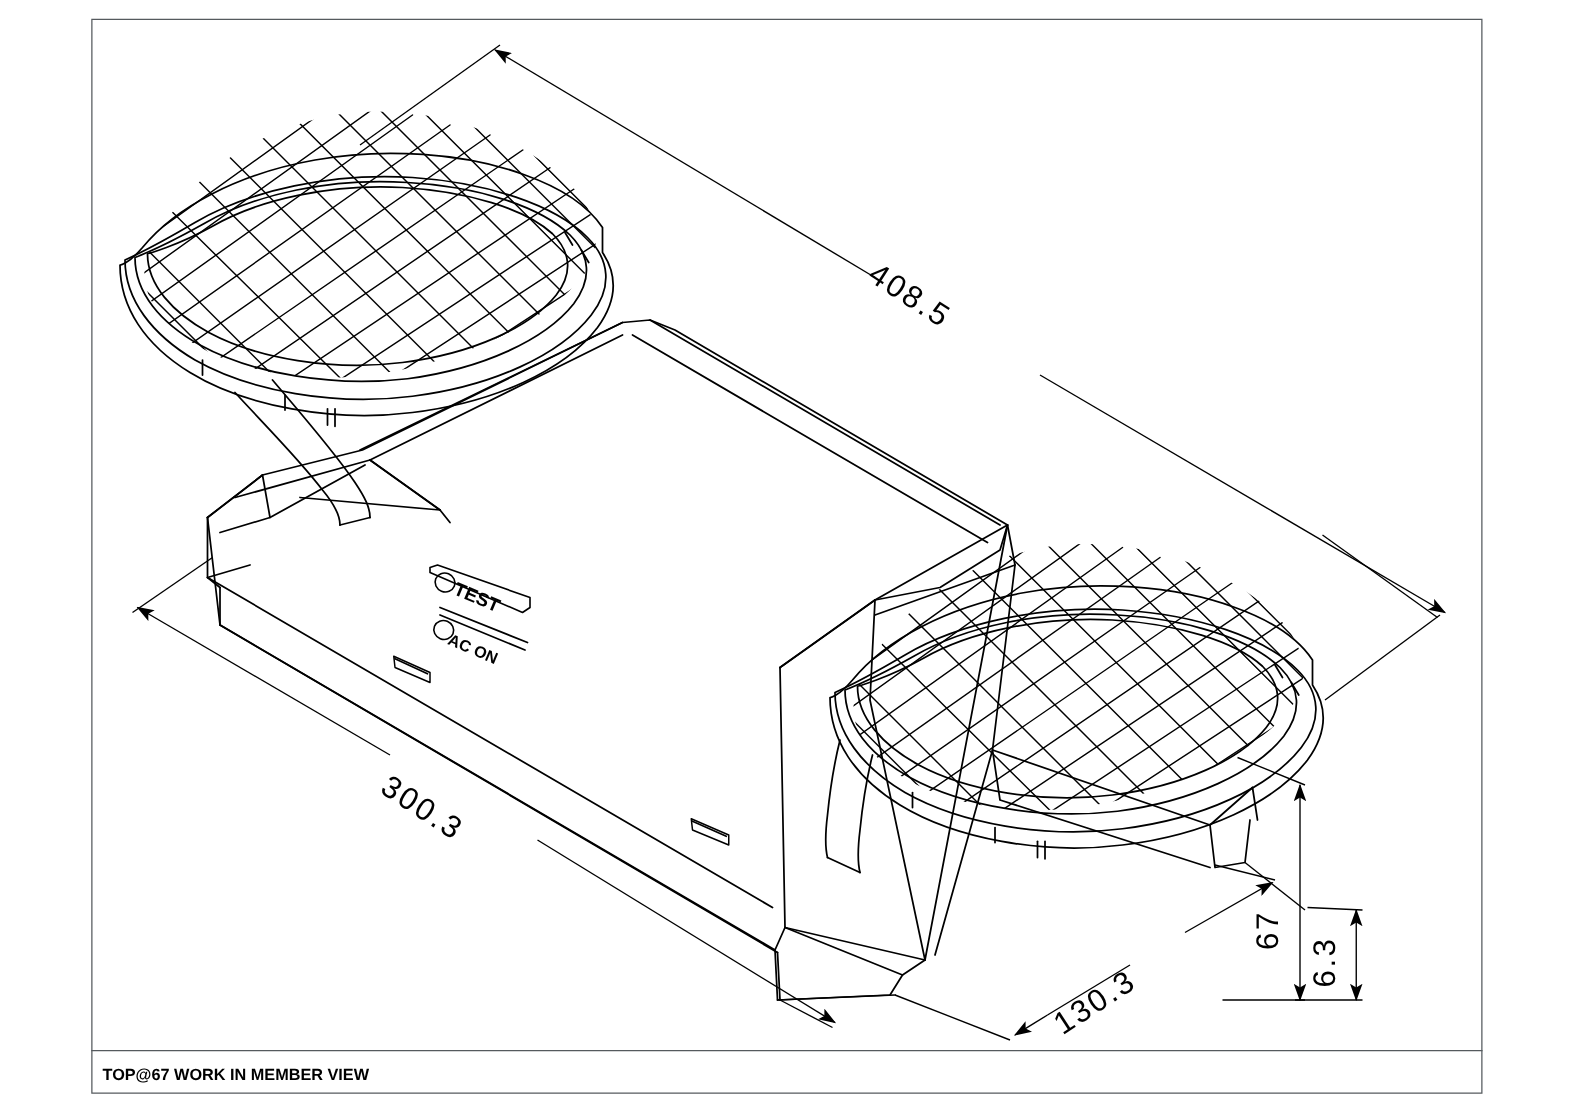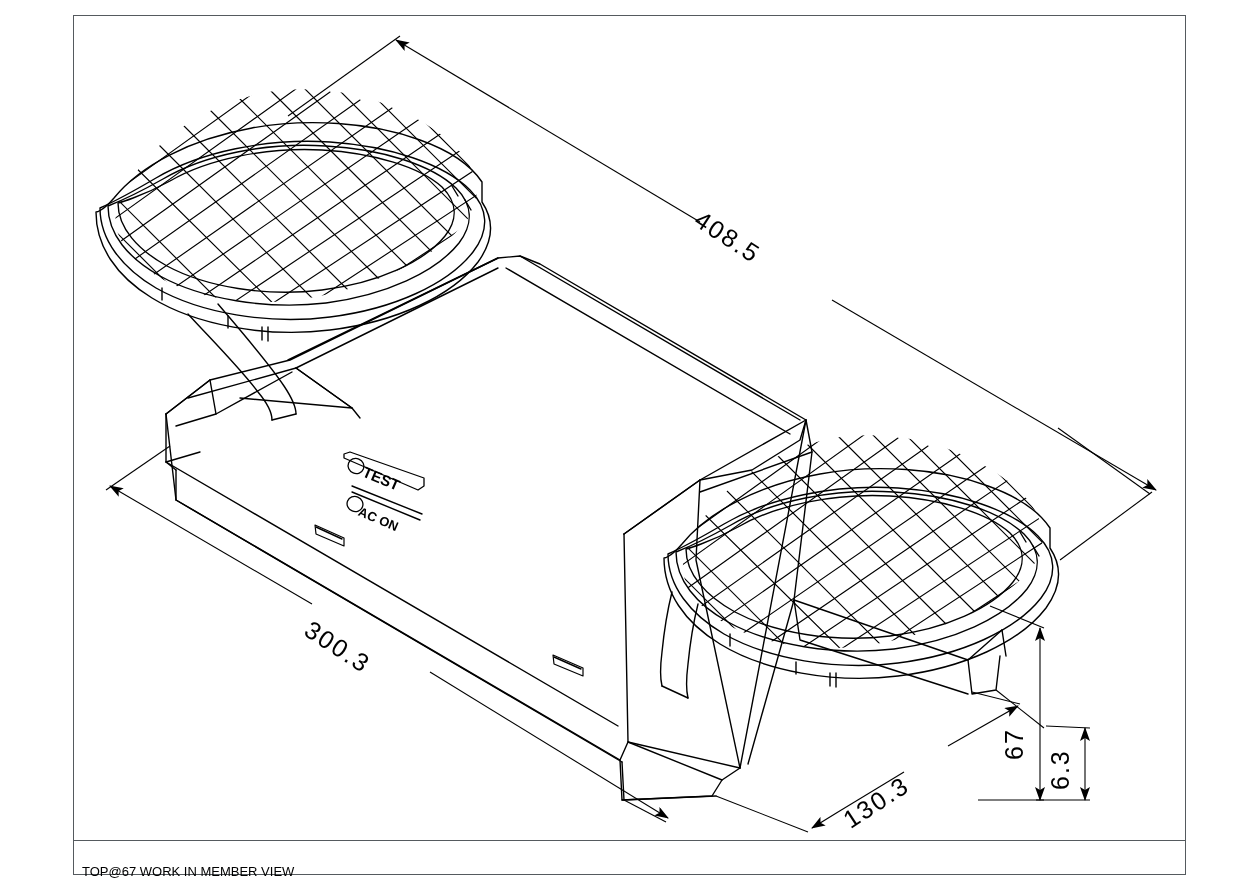--- a/index.html
+++ b/index.html
@@ -35,25 +35,24 @@
     width: 1113px;
     height: 0;
     border-top: 1px solid #555a5e;
   }
   #view-title {
     position: absolute;
     left: 82px;
     top: 852px;
     font-family: "Liberation Sans", sans-serif;
     font-size: 13px;
-    font-weight: normal;
+    font-weight: bold;
     letter-spacing: 0px;
     color: #000000;
     white-space: nowrap;
-    margin-top: 12px;
   }
   #cad-canvas {
     position: absolute;
     left: 0;
     top: 0;
     width: 1259px;
     height: 894px;
   }
   .dim-text {
     position: absolute;

